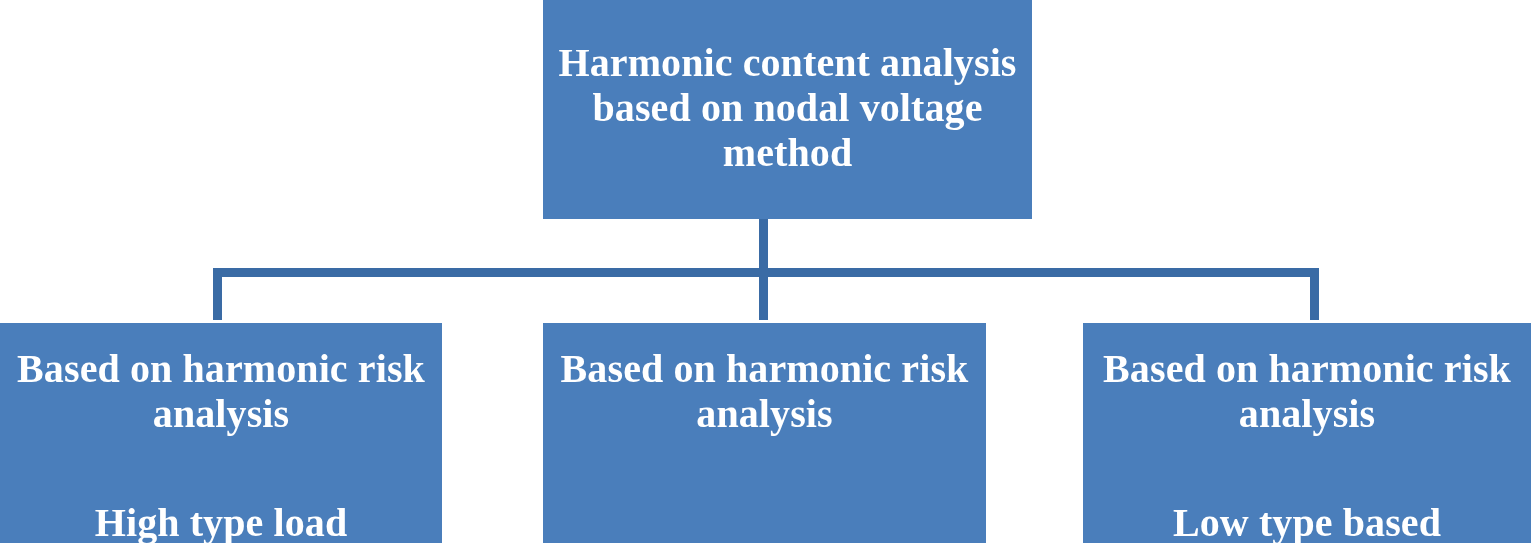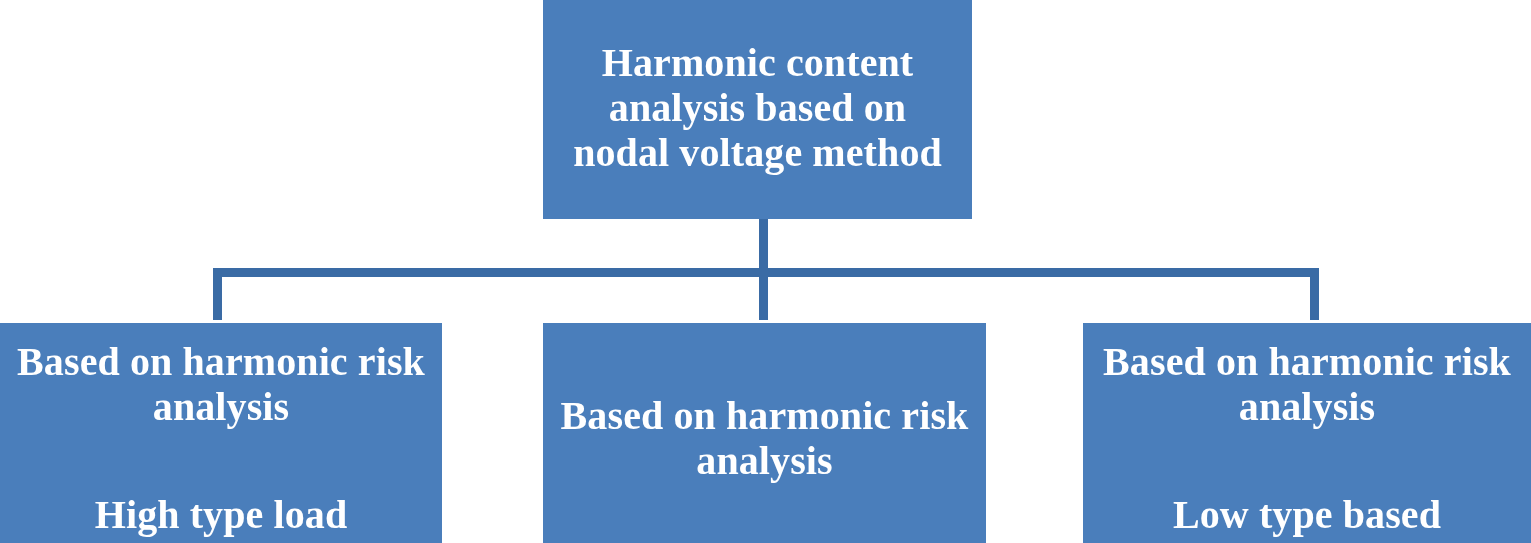--- a/index.html
+++ b/index.html
@@ -31,37 +31,37 @@
     text-align: center;
     font-weight: bold;
     line-height: 1.12;
     letter-spacing: 0.1px;
   }
 
   
   #root-node {
     left: 543px;
     top: 0px;
-    width: 429px;
+    width: 489px;
     height: 219px;
     font-size: 40px;
     padding: 4px 14px 6px 14px;
   }
   #root-node .node-title {
     display: block;
     width: 100%;
   }
 
   
   .leaf-box {
     top: 323px;
     height: 220px;
     font-size: 40px;
     padding: 10px 8px 12px 8px;
-    justify-content: center;
+    justify-content: space-between;
   }
   .leaf-box .leaf-heading {
     display: block;
     width: 100%;
     margin-top: 14px;
   }
   .leaf-box .leaf-sub {
     display: block;
     width: 100%;
     margin-top: 64px;

